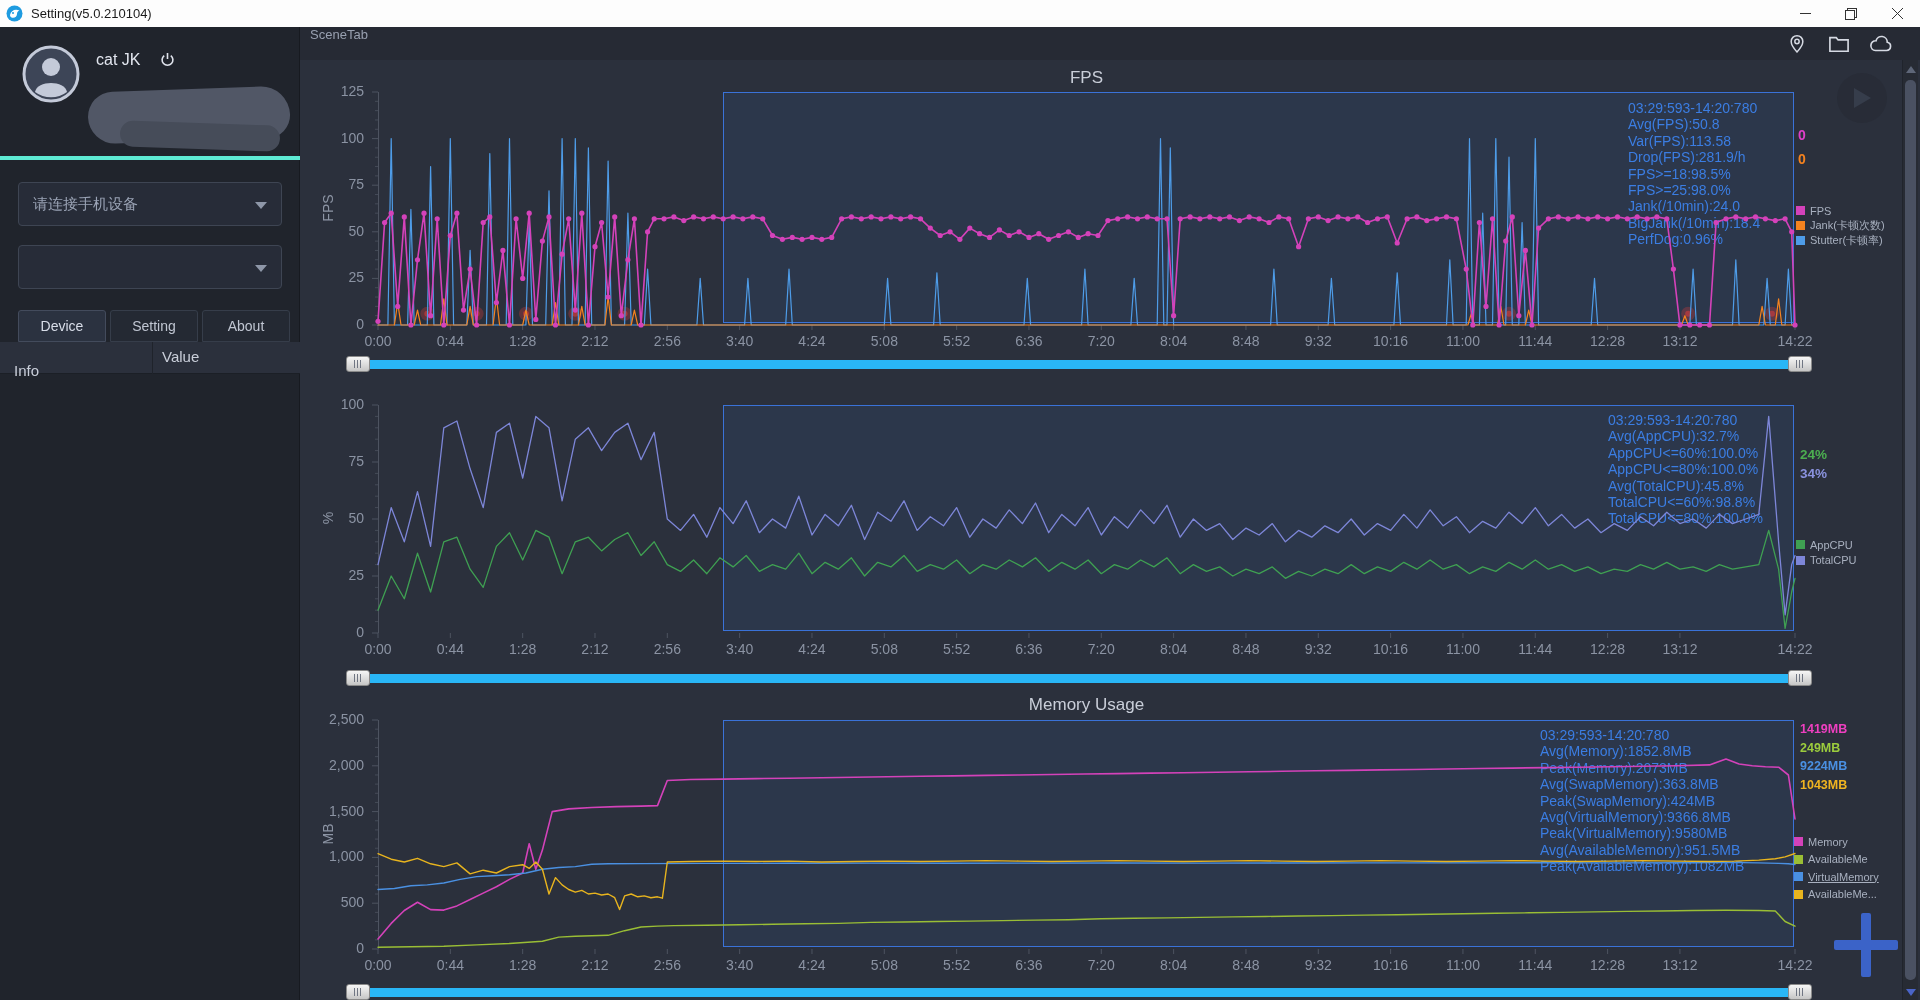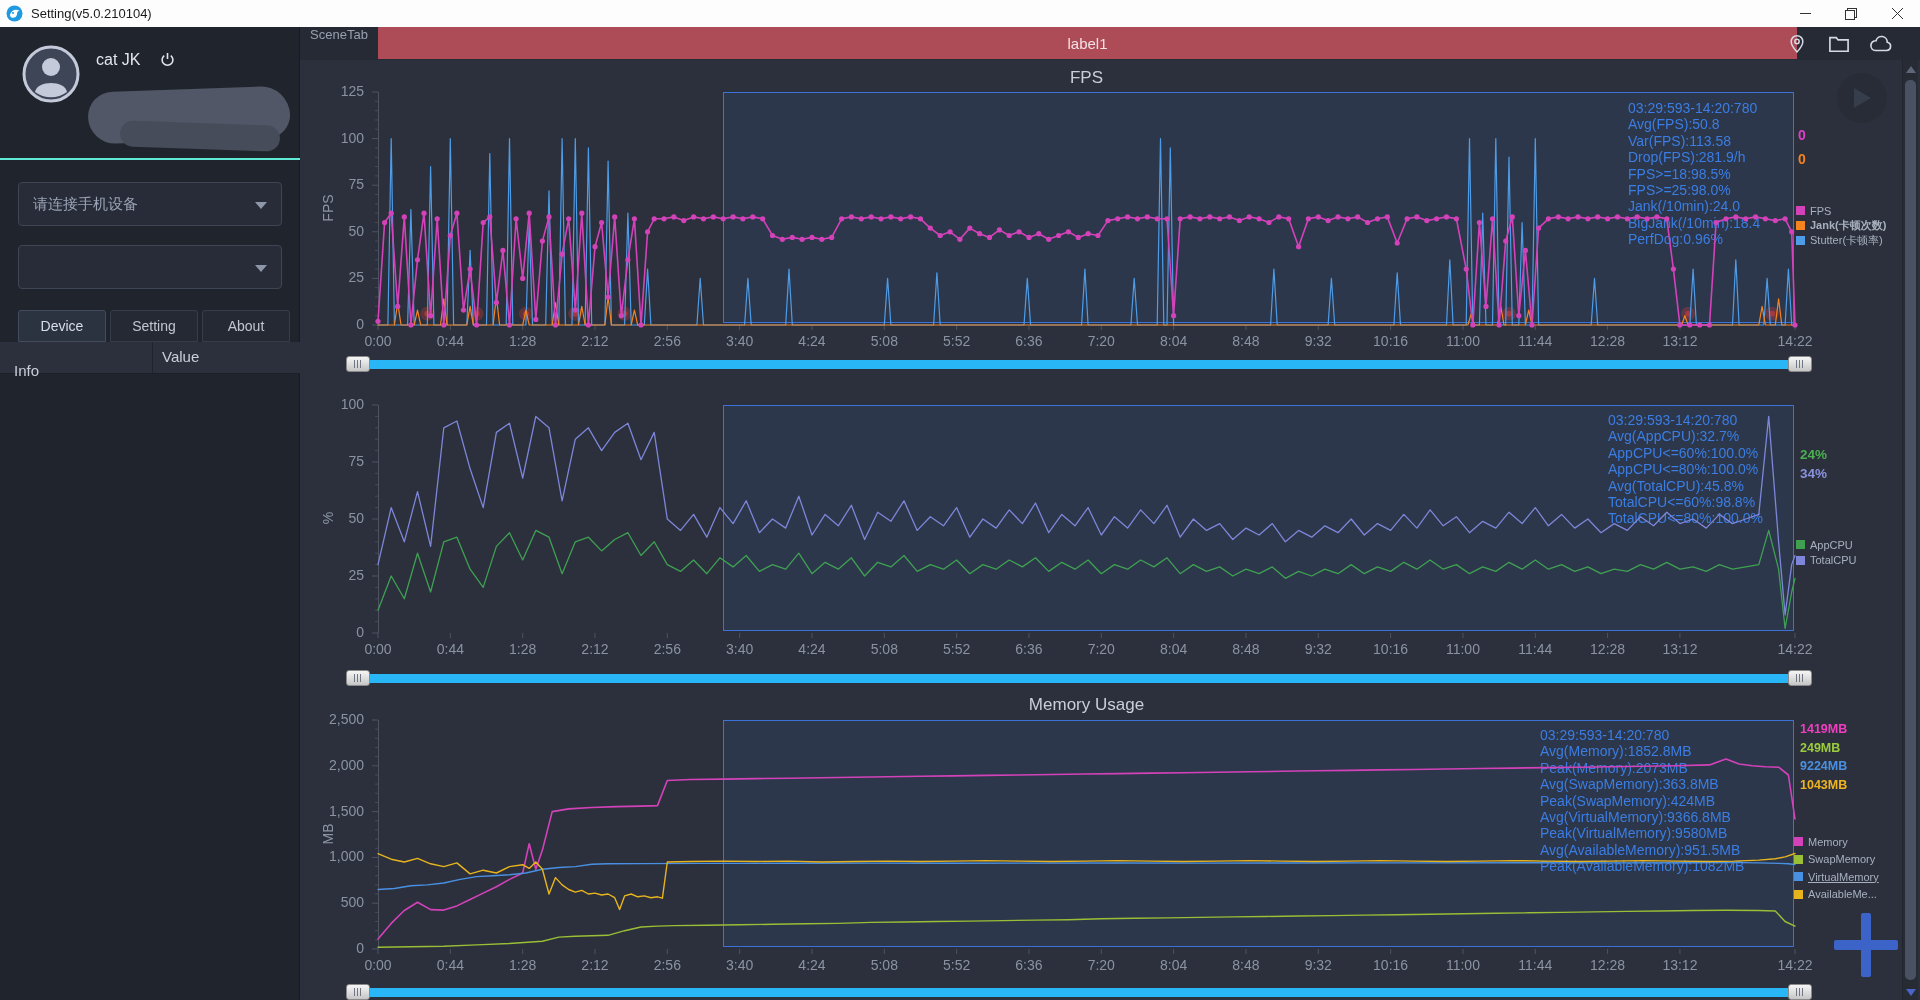--- a/index.html
+++ b/index.html
@@ -5,21 +5,21 @@
   html,body{margin:0;padding:0;background:#14161c;}
   *{box-sizing:border-box;font-family:"Liberation Sans",sans-serif;}
   #window{position:relative;width:1920px;height:1000px;overflow:hidden;background:#262a34;}
   
   #titlebar{position:absolute;left:0;top:0;width:1920px;height:27px;background:#fdfdfd;color:#111;display:flex;align-items:center;}
   #titlebar .title{font-size:13px;margin-left:8px;color:#1a1a1a;}
   .winbtns{position:absolute;right:0;top:0;height:27px;display:flex;}
   .winbtn{width:46px;height:27px;display:flex;align-items:center;justify-content:center;}
   
   #sidebar{position:absolute;left:0;top:27px;width:300px;height:973px;background:#20242c;border-right:1px solid #171a20;}
-  #sb-user{position:absolute;left:0;top:0;width:300px;height:133px;border-bottom:2px solid #5eead4;}
+  #sb-user{position:absolute;left:0;top:0;width:300px;height:133px;border-bottom:4px solid #5eead4;}
   .avatar{position:absolute;left:22px;top:18px;}
   .uname{position:absolute;left:96px;top:24px;font-size:16px;color:#e2e6ef;}
   .power{position:absolute;left:160px;top:25px;}
   .blob1{position:absolute;left:88px;top:62px;width:202px;height:52px;background:#515766;border-radius:26px 30px 24px 28px;transform:rotate(-2deg);}
   .blob2{position:absolute;left:120px;top:96px;width:160px;height:26px;background:#464c59;border-radius:14px;transform:rotate(2deg);}
   .select{position:absolute;left:18px;width:264px;height:44px;background:#272c38;border:1px solid #3e4553;border-radius:4px;color:#9aa3b5;font-size:15px;display:flex;align-items:center;padding:0 14px;cursor:default;}
   .caret{position:absolute;right:14px;top:19px;width:0;height:0;border-left:6px solid transparent;border-right:6px solid transparent;border-top:7px solid #8e97a8;}
   .sbtab{position:absolute;top:283px;height:32px;width:88px;display:flex;align-items:center;justify-content:center;font-size:14px;color:#c0c6d2;background:#242933;border:1px solid #363d4a;border-radius:3px 3px 0 0;}
   .sbtab.active{background:#2b3240;border-color:#434b5c;color:#d8dde8;}
   #kvhead{position:absolute;left:0;top:315px;width:300px;height:32px;background:#2b303c;border-bottom:1px solid #1b1f26;font-size:15px;color:#c9ced9;}
@@ -133,23 +133,20 @@
       <span class="c1">Info</span>
       <span class="vdiv"></span>
       <span class="c2">Value</span>
     </div>
   </div>
 
   <div id="main">
     <div id="scenerow">
       <div id="scenetab">
           <span>SceneTab</span>
-        </div>
-      <div id="scenebar">
-          <span>label1</span>
         </div>
       <div class="sceneicons">
         <span>
           <svg width="20" height="20" viewBox="0 0 24 24" fill="none" stroke="#d6dae3" stroke-width="1.8">
               <path d="M12 2 C8 2 5 5.1 5 9 c0 5 7 12.5 7 12.5 S19 14 19 9 c0-3.9-3-7-7-7 Z"></path>
               <circle cx="12" cy="9" r="2.6"></circle>
             </svg>
         </span>
         <span>
           <svg width="22" height="20" viewBox="0 0 24 22" fill="none" stroke="#d6dae3" stroke-width="1.8">
@@ -442,21 +439,21 @@
         <div class="ylab" style="position: absolute; left: 8px; top: 172.5px; width: 40px; text-align: center;">FPS</div>
         <div class="vals" style="position: absolute; left: 1498px; top: 96px; line-height: 24px; font-size: 14px;">
           <div style="color: rgb(223, 63, 200);">0</div>
           <div style="color: rgb(245, 130, 30);">0</div>
         </div>
         <div class="legend" style="position: absolute; left: 1496px; top: 176px;">
           <div class="li" style="height: 15px;">
             <span class="sq" style="background: rgb(212, 66, 186);"></span>
             <span>FPS</span>
           </div>
-          <div class="li" style="height: 15px; font-weight: bold;">
+          <div class="li" style="height: 15px;">
             <span class="sq" style="background: rgb(245, 131, 31);"></span>
             <span>Jank(卡顿次数)</span>
           </div>
           <div class="li" style="height: 15px;">
             <span class="sq" style="background: rgb(78, 156, 232);"></span>
             <span>Stutter(卡顿率)</span>
           </div>
         </div>
         <div class="slider" style="position: absolute; left: 46px; top: 329px; width: 1466px;">
           <div class="sl-track" style="background: rgb(41, 182, 246);"></div>
@@ -670,21 +667,21 @@
           <div style="color: rgb(74, 144, 226);">9224MB</div>
           <div style="color: rgb(240, 180, 32);">1043MB</div>
         </div>
         <div class="legend" style="position: absolute; left: 1494px; top: 806px;">
           <div class="li" style="height: 17.5px;">
             <span class="sq" style="background: rgb(212, 66, 186);"></span>
             <span>Memory</span>
           </div>
           <div class="li" style="height: 17.5px;">
             <span class="sq" style="background: rgb(154, 190, 53);"></span>
-            <span>SwapMemory</span>
+            <span>AvailableMe</span>
           </div>
           <div class="li" style="height: 17.5px; text-decoration: underline;">
             <span class="sq" style="background: rgb(74, 144, 226);"></span>
             <span>VirtualMemory</span>
           </div>
           <div class="li" style="height: 17.5px;">
             <span class="sq" style="background: rgb(232, 180, 30);"></span>
             <span>AvailableMe...</span>
           </div>
         </div>

